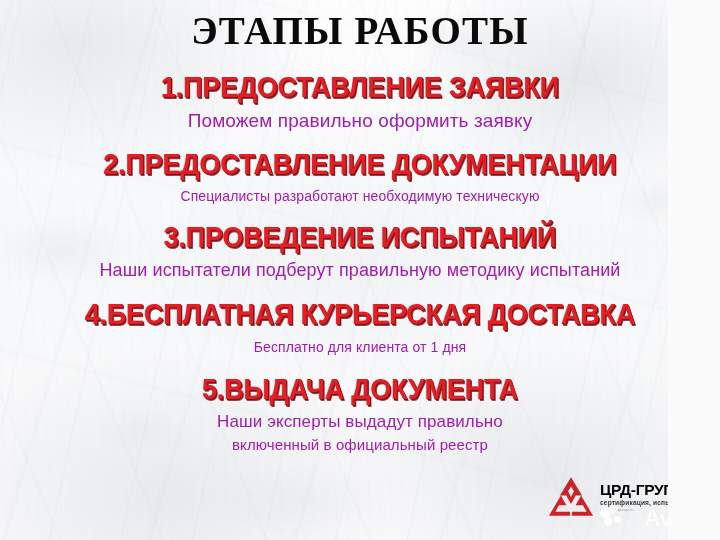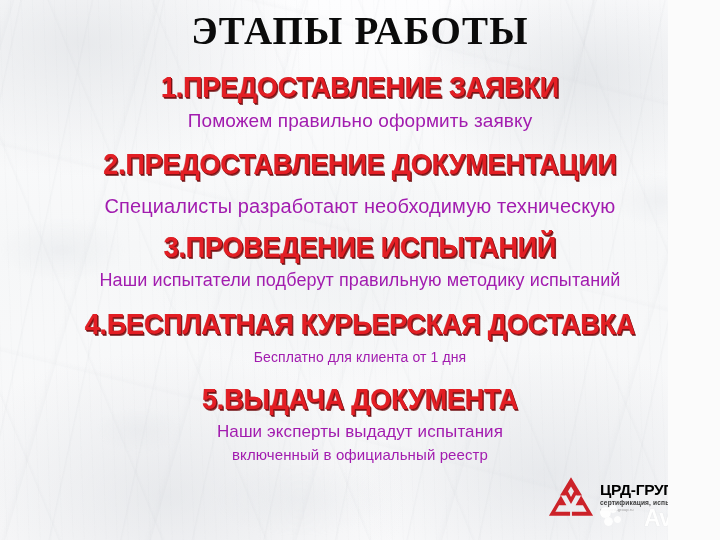--- a/index.html
+++ b/index.html
@@ -137,21 +137,21 @@
     font-weight: 400;
     color: #a21caf;
     letter-spacing: 0.1px;
   }
 
   
   #h1 { font-size: 29px; line-height: 34px; margin-top: 16px; }
   #s1 { font-size: 19px; line-height: 25px; margin-top: 4px; }
 
   #h2 { font-size: 30px; line-height: 35px; margin-top: 13px; transform: scaleX(0.90); }
-  #s2 { font-size: 20px; line-height: 26px; margin-top: 12px; }
+  #s2 { font-size: 14px; line-height: 26px; margin-top: 2px; }
 
   #h3 { font-size: 29px; line-height: 34px; margin-top: 11px; }
   #s3 { font-size: 18px; line-height: 25px; margin-top: 4px; }
 
   #h4 { font-size: 30px; line-height: 35px; margin-top: 13px; transform: scaleX(0.90); }
   #s4 { font-size: 14px; line-height: 24px; margin-top: 4px; }
 
   #h5 { font-size: 29px; line-height: 34px; margin-top: 13px; }
   #s5 { font-size: 17px; line-height: 23px; margin-top: 4px; }
 
@@ -273,21 +273,21 @@
       <div class="step-sub" id="s3">Наши испытатели подберут правильную методику испытаний</div>
     </div>
 
     <div class="step-block">
       <div class="step-heading" id="h4">4.БЕСПЛАТНАЯ КУРЬЕРСКАЯ ДОСТАВКА</div>
       <div class="step-sub" id="s4">Бесплатно для клиента от 1 дня</div>
     </div>
 
     <div class="step-block">
       <div class="step-heading" id="h5">5.ВЫДАЧА ДОКУМЕНТА</div>
-      <div class="step-sub" id="s5">Наши эксперты выдадут испытания</div>
+      <div class="step-sub" id="s5">Наши эксперты выдадут правильно</div>
       <div class="step-sub" style="font-size:15px;line-height:23px;">включенный в официальный реестр</div>
     </div>
 
   </div>
 
   <div class="logo">
     <svg class="logo-mark" viewBox="0 0 100 86">
 
       <polygon points="2,84 28,40 40,61 24,61 16,75 48,75 48,84" fill="#cc2229"></polygon>
 

